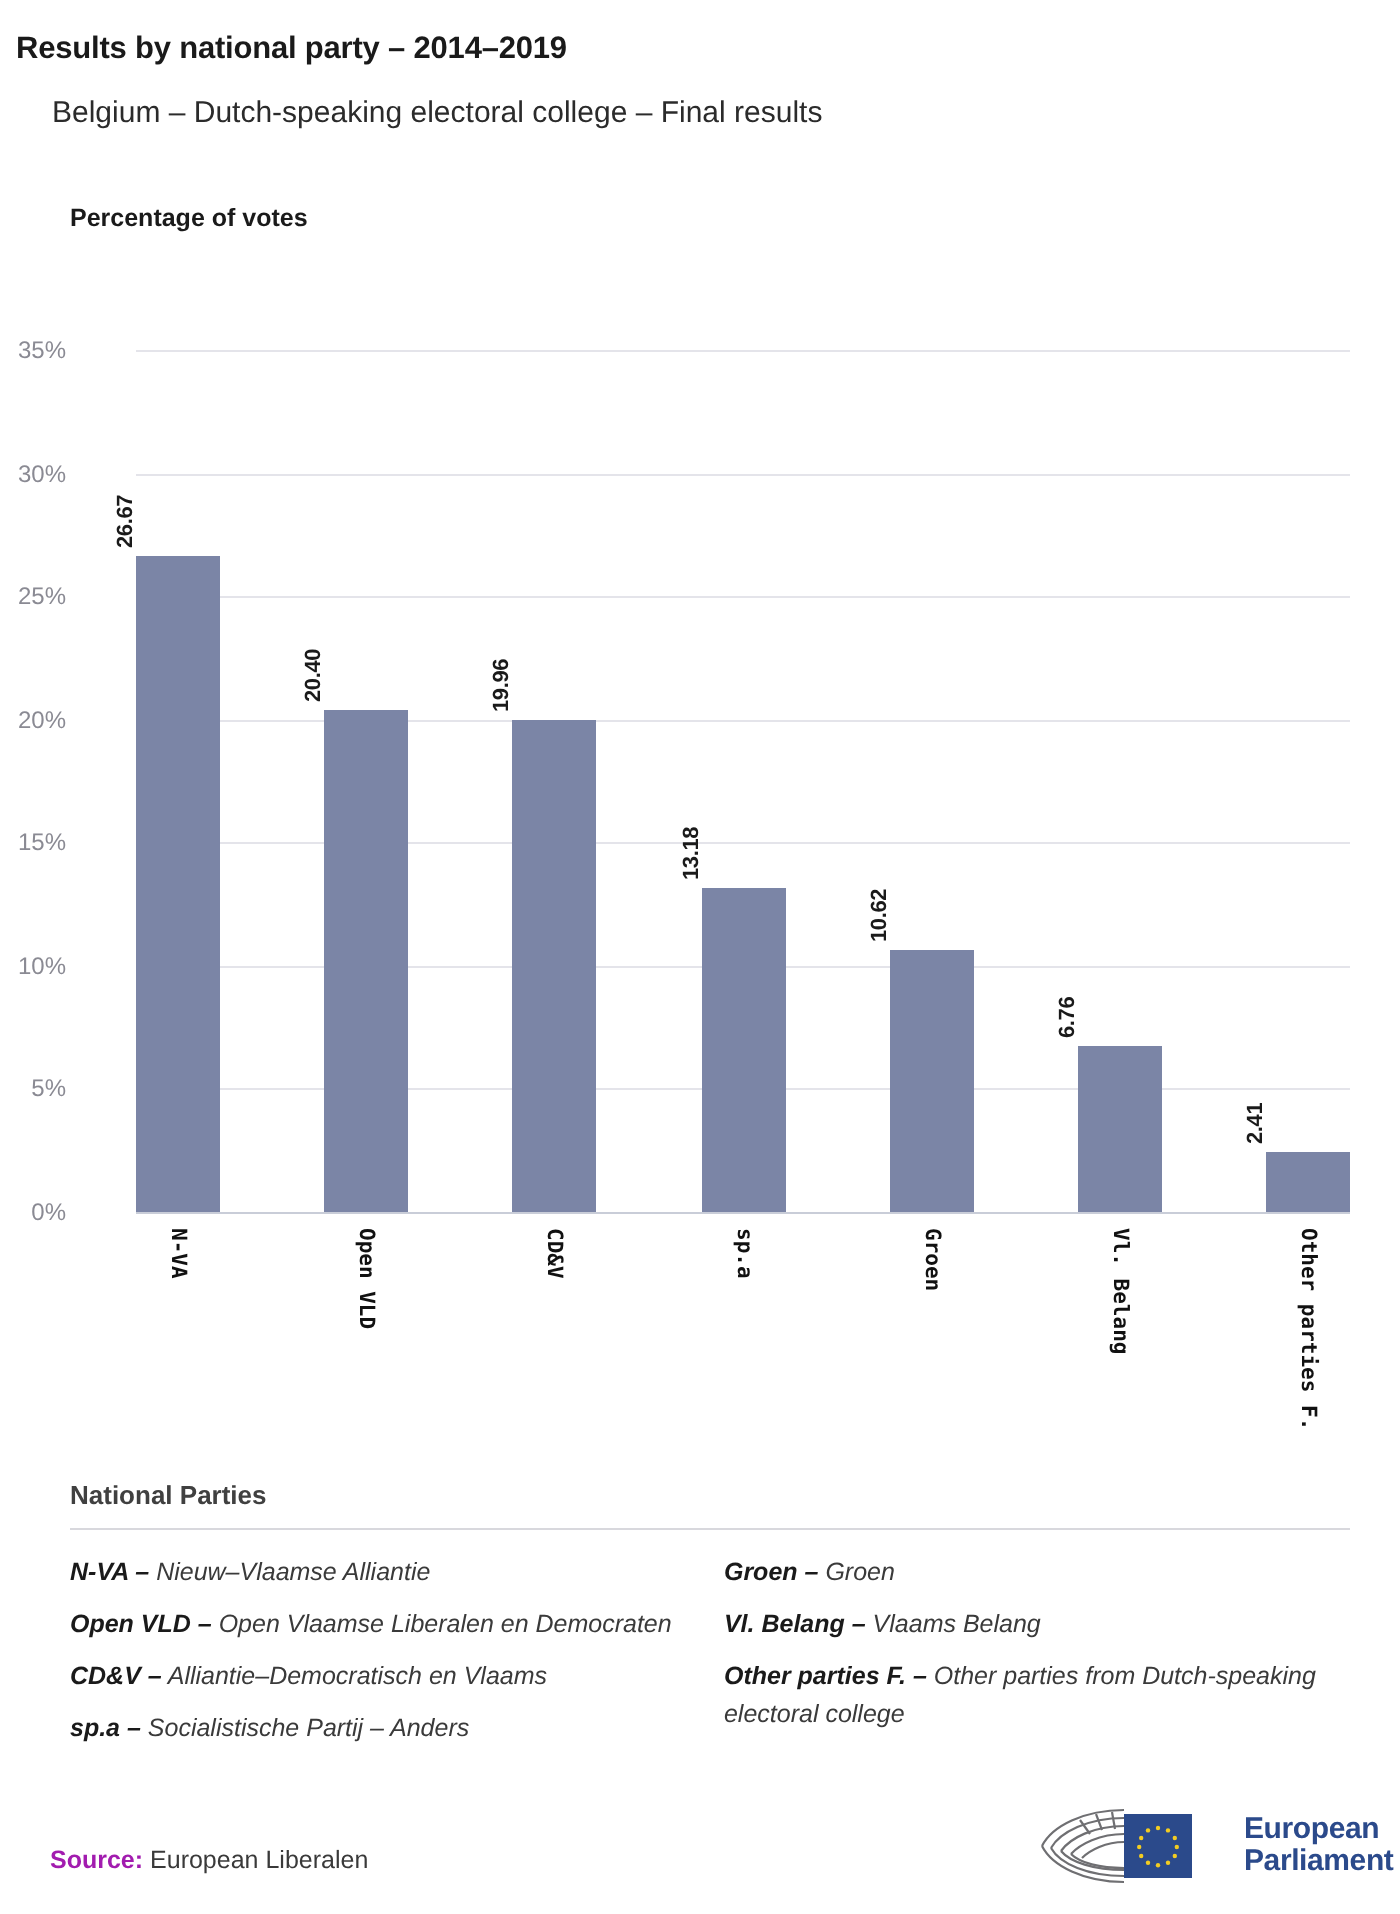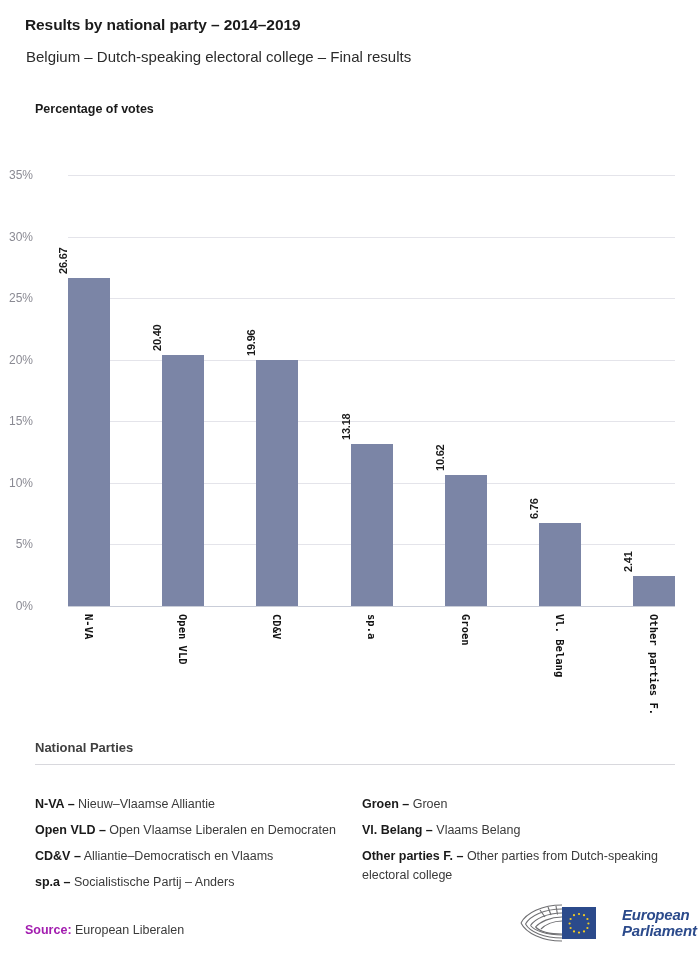--- a/index.html
+++ b/index.html
@@ -8,21 +8,21 @@
     width: 700px; height: 957px;
     background: #ffffff;
     font-family: "Liberation Sans", sans-serif;
     color: #1a1a1a;
     overflow: hidden;
   }
   .page { position: relative; width: 700px; height: 957px; }
 
   
   .title {
-    position: absolute; left: 25px; top: 16px;
+    position: absolute; left: 8px; top: 16px;
     font-size: 15.5px; font-weight: bold; letter-spacing: -0.1px;
     color: #1a1a1a;
   }
   .subtitle {
     position: absolute; left: 26px; top: 48px;
     font-size: 15px; font-weight: normal; color: #2b2b2b;
   }
   .axis-title {
     position: absolute; left: 35px; top: 102px;
     font-size: 12.5px; font-weight: bold; color: #1a1a1a; text-align: right;
@@ -77,22 +77,22 @@
     white-space: nowrap;
   }
 
   
   .legend { position: absolute; left: 35px; top: 740px; width: 640px; }
   .legend-title { font-size: 13px; font-weight: bold; color: #404040; }
   .legend-rule {
     margin-top: 9px; height: 1px; width: 640px; background: #d8d8dd;
   }
   .legend-cols {
-    margin-top: 30px;
-    display: flex; gap: 4px;
+    margin-top: 12px;
+    display: flex; gap: 4px; font-style: italic;
   }
   .legend-col { width: 325px; }
   .legend-col.right { width: 315px; }
   .legend-item {
     font-size: 12.5px; line-height: 19px; color: #3a3a3a;
     margin-bottom: 7px;
   }
   .legend-item .abbr { font-weight: bold; color: #1a1a1a; }
 
   
@@ -103,21 +103,21 @@
   .source .lbl { font-weight: bold; color: #a21caf; }
 
   .ep-logo {
     position: absolute; left: 518px; top: 900px;
     width: 165px; height: 46px;
     display: flex; align-items: center; gap: 8px;
   }
   .ep-mark { width: 96px; height: 44px; flex: none; }
   .ep-text {
     font-size: 15px; font-weight: bold; line-height: 16.5px;
-    color: #2b4a8b; letter-spacing: -0.2px; font-style: italic;
+    color: #2b4a8b; letter-spacing: -0.2px;
   }
 </style>
 </head>
 <body>
 
 <div class="page">
 
   <div class="title">Results by national party – 2014–2019</div>
   <div class="subtitle">Belgium – Dutch-speaking electoral college – Final results</div>
   <div class="axis-title">Percentage of votes</div>

